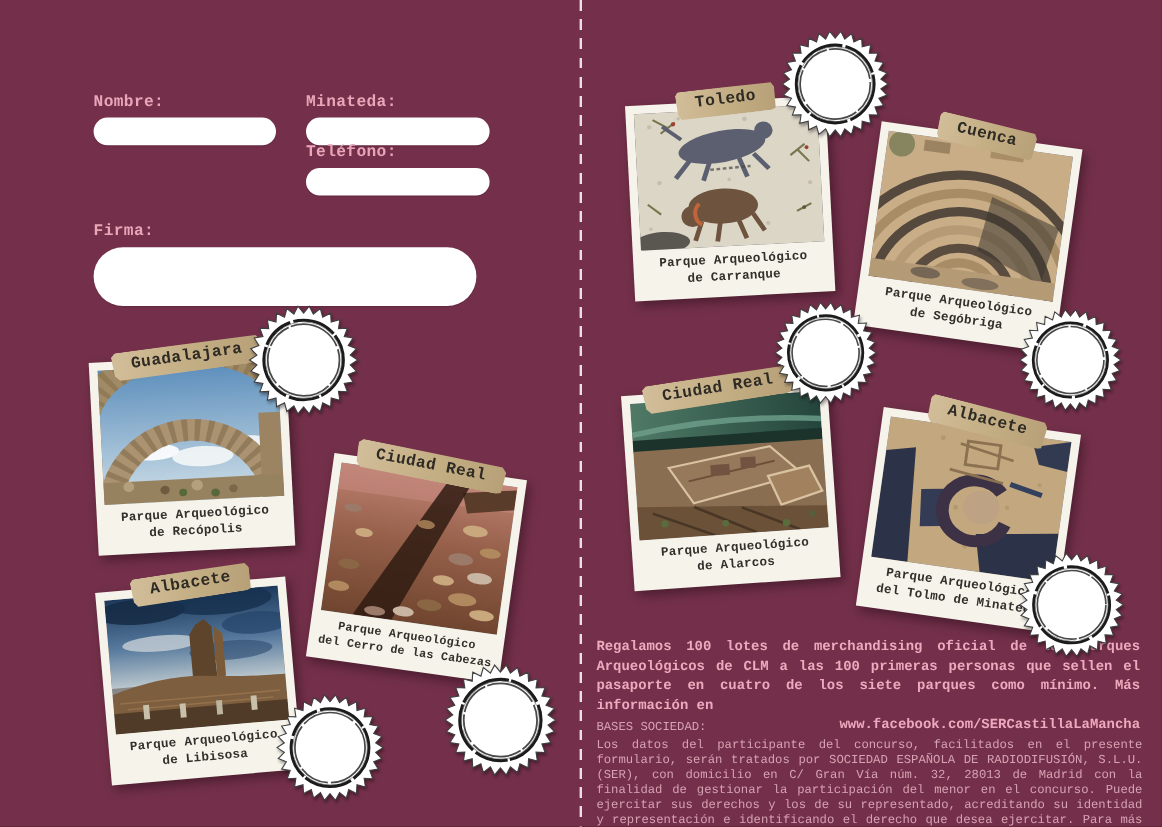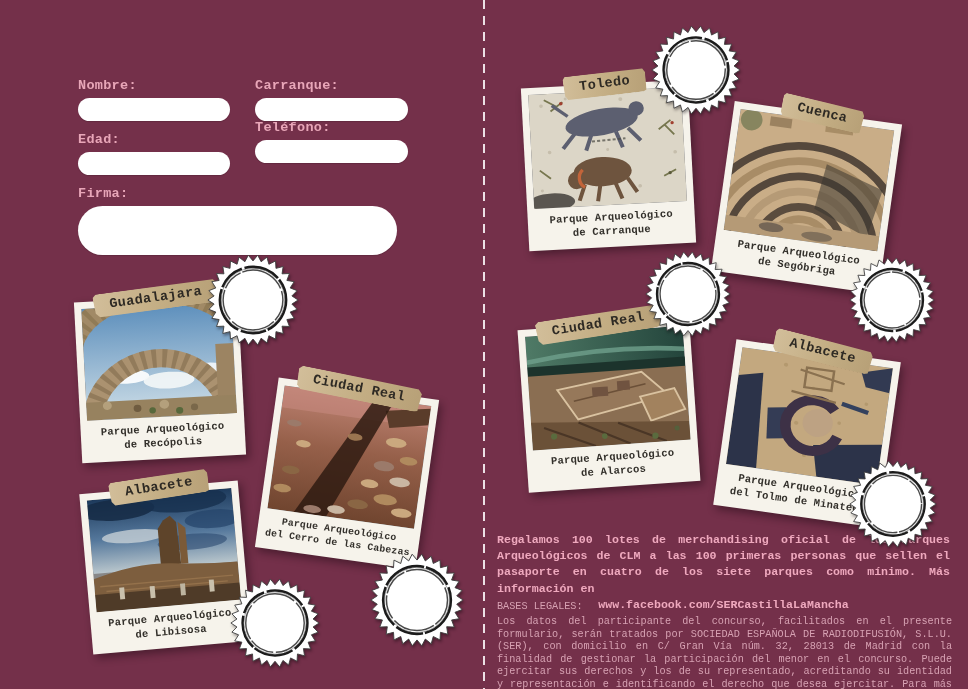--- a/index.html
+++ b/index.html
@@ -42,44 +42,40 @@
     box-shadow:0 1px 2px rgba(0,0,0,.35);z-index:3;
   }
   
   .stamp{position:absolute;z-index:5;}
   .stamp svg{display:block;width:100%;height:100%;filter:drop-shadow(1px 2px 1.5px rgba(10,2,8,.4));}
   
   .promo{
     position:absolute;left:497px;top:532px;width:453px;
     font-size:11.6px;font-weight:700;color:#EFA9BE;line-height:1.4;text-align:justify;
   }
-  .promo .url{display:block;text-align:center;}
+  .promo .url{display:block;text-align:right;}
   .legal{
     position:absolute;left:497px;top:601px;width:455px;
     font-size:10.2px;font-weight:400;color:#D7A2B3;line-height:1.22;text-align:justify;
   }
   .legal .ltitle{margin-bottom:3px;text-align:left;}
 </style>
 </head>
 <body>
 
 <div class="sheet">
 
   <div class="fold"></div>
 
   <div class="field" style="left:78px;top:78px;width:152px">
     <div class="flabel">Nombre:</div>
     <div class="pill"></div>
   </div>
   <div class="field" style="left:255px;top:78px;width:153px">
-    <div class="flabel">Carranque:</div>
-    <div class="pill"></div>
-  </div>
-  <div class="field" style="left:78px;top:132px;width:152px">
-    <div class="flabel">Edad:</div>
+    <div class="flabel">Minateda:</div>
     <div class="pill"></div>
   </div>
   <div class="field" style="left:255px;top:120px;width:153px">
     <div class="flabel">Teléfono:</div>
     <div class="pill"></div>
   </div>
   <div class="field" style="left:78px;top:186px;width:319px">
     <div class="flabel">Firma:</div>
     <div class="pill big"></div>
   </div>
@@ -377,17 +373,17 @@
         <circle cx="50" cy="50" r="34.5" fill="none" stroke="#6e6e6e" stroke-width=".9" opacity=".7" stroke-dasharray="46 4 44 3"></circle>
       </svg>
   </div>
 
   <div class="promo">
     <span>Regalamos 100 lotes de merchandising oficial de los Parques Arqueológicos de CLM a las 100 primeras personas que sellen el pasaporte en cuatro de los siete parques como mínimo. Más información en</span>
     <span class="url">www.facebook.com/SERCastillaLaMancha</span>
   </div>
 
   <div class="legal">
-    <div class="ltitle">BASES LEGALES:</div>
+    <div class="ltitle">BASES SOCIEDAD:</div>
     <div>Los datos del participante del concurso, facilitados en el presente formulario, serán tratados por SOCIEDAD ESPAÑOLA DE RADIODIFUSIÓN, S.L.U. (SER), con domicilio en C/ Gran Vía núm. 32, 28013 de Madrid con la finalidad de gestionar la participación del menor en el concurso. Puede ejercitar sus derechos y los de su representado, acreditando su identidad y representación e identificando el derecho que desea ejercitar. Para más información acerca del tratamiento de sus datos, puede consultar las bases legales del concurso disponibles en www.facebook.com/SERCastillaLaMancha</div>
   </div>
 
 </div>
 
 </body></html>

